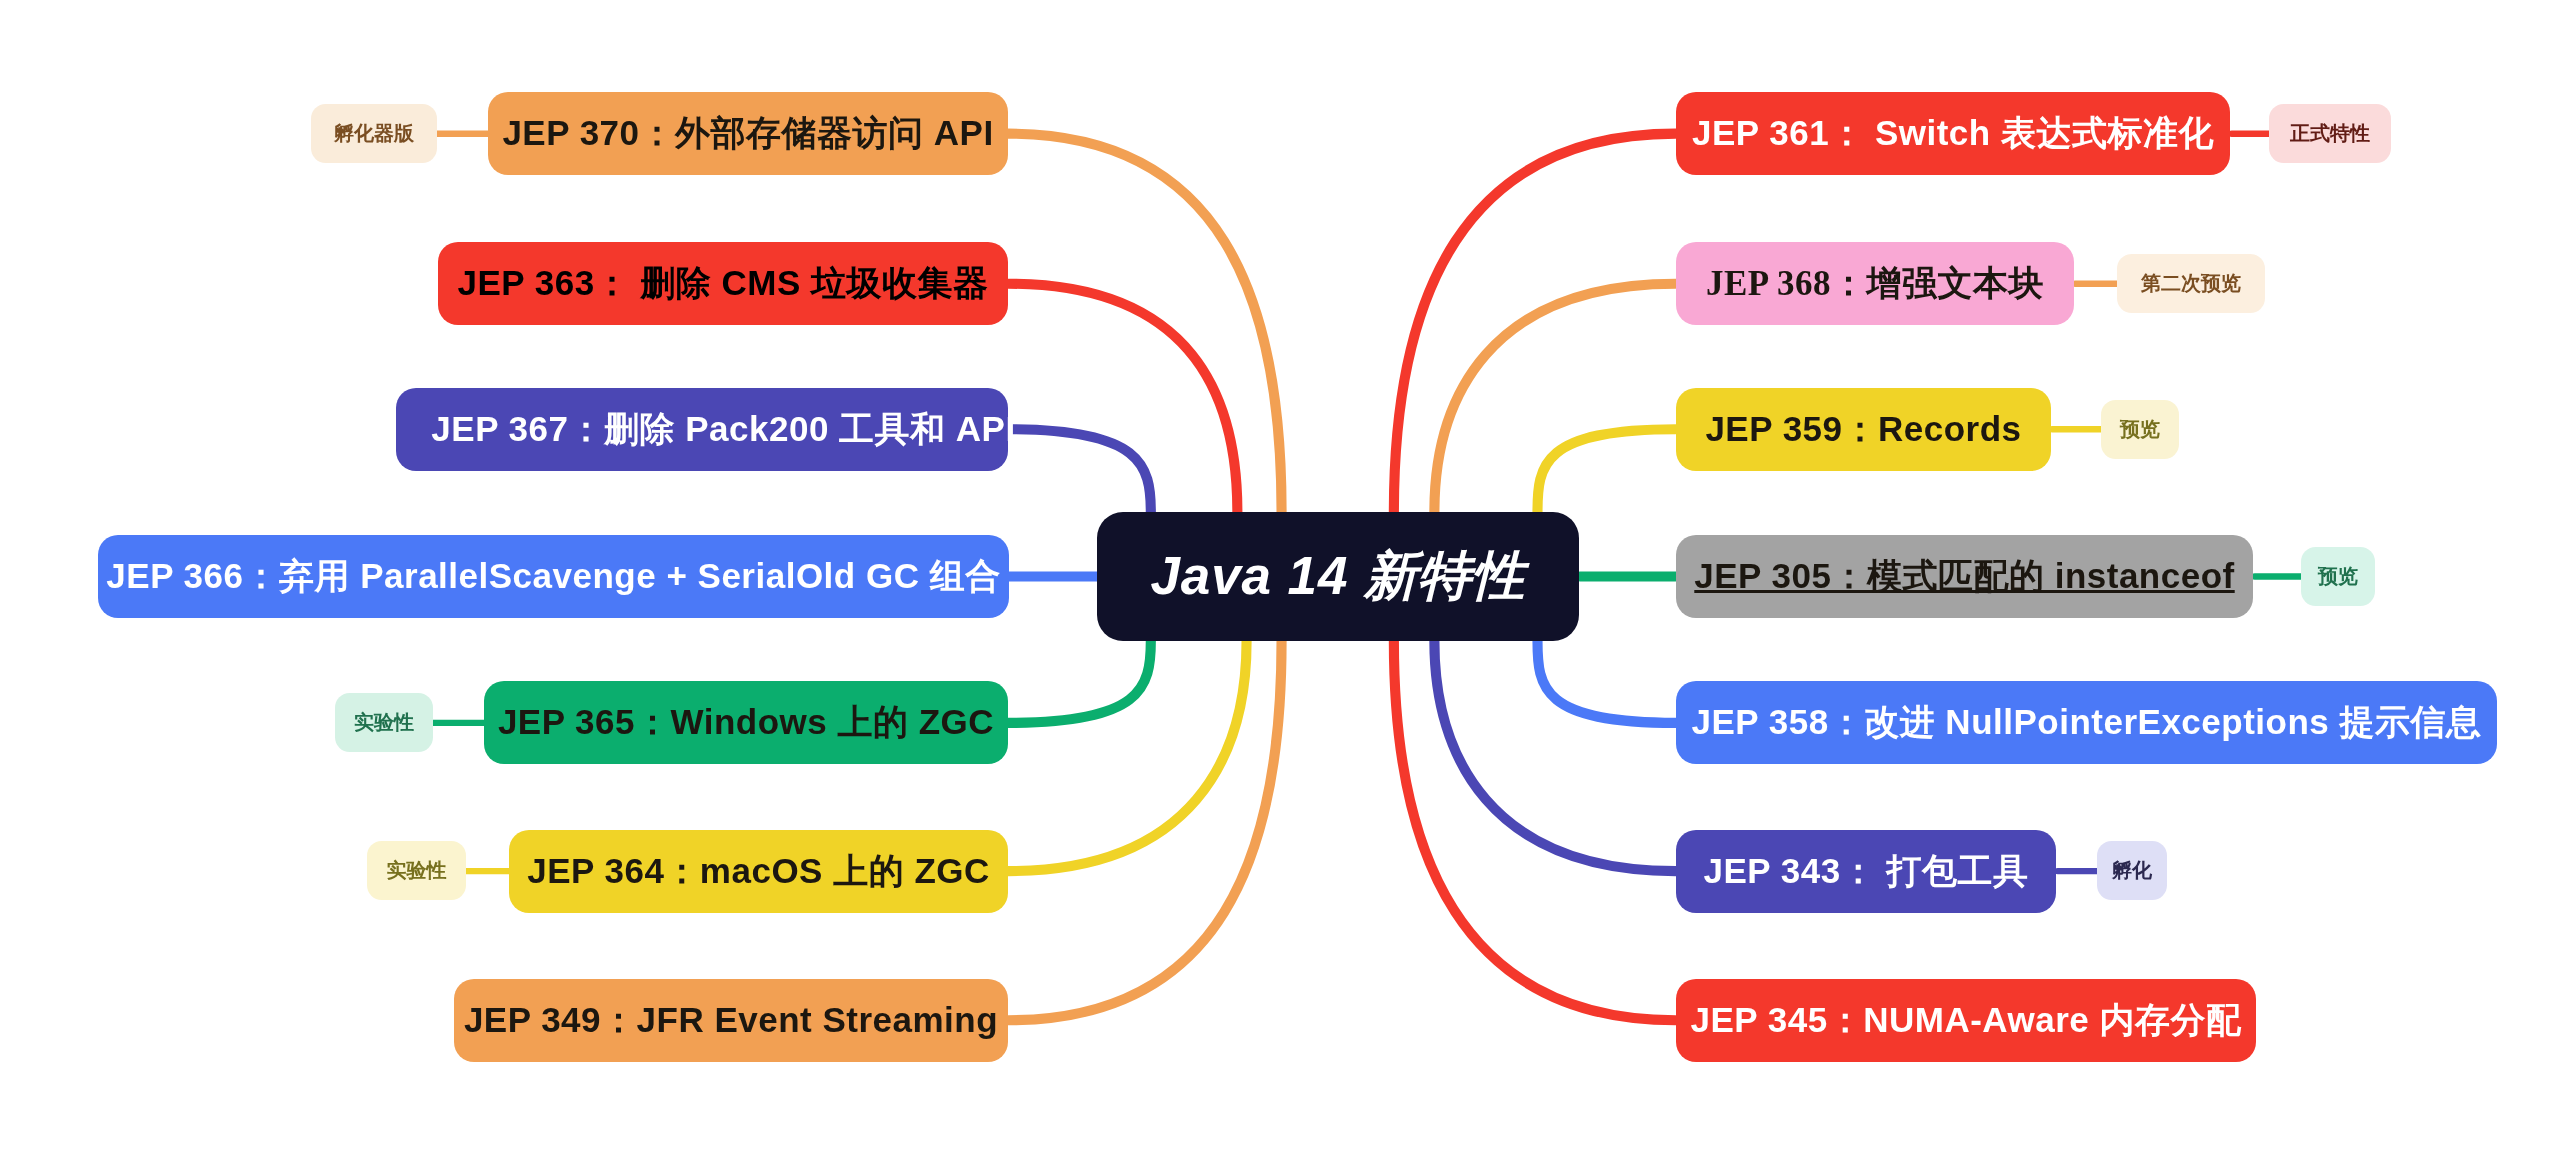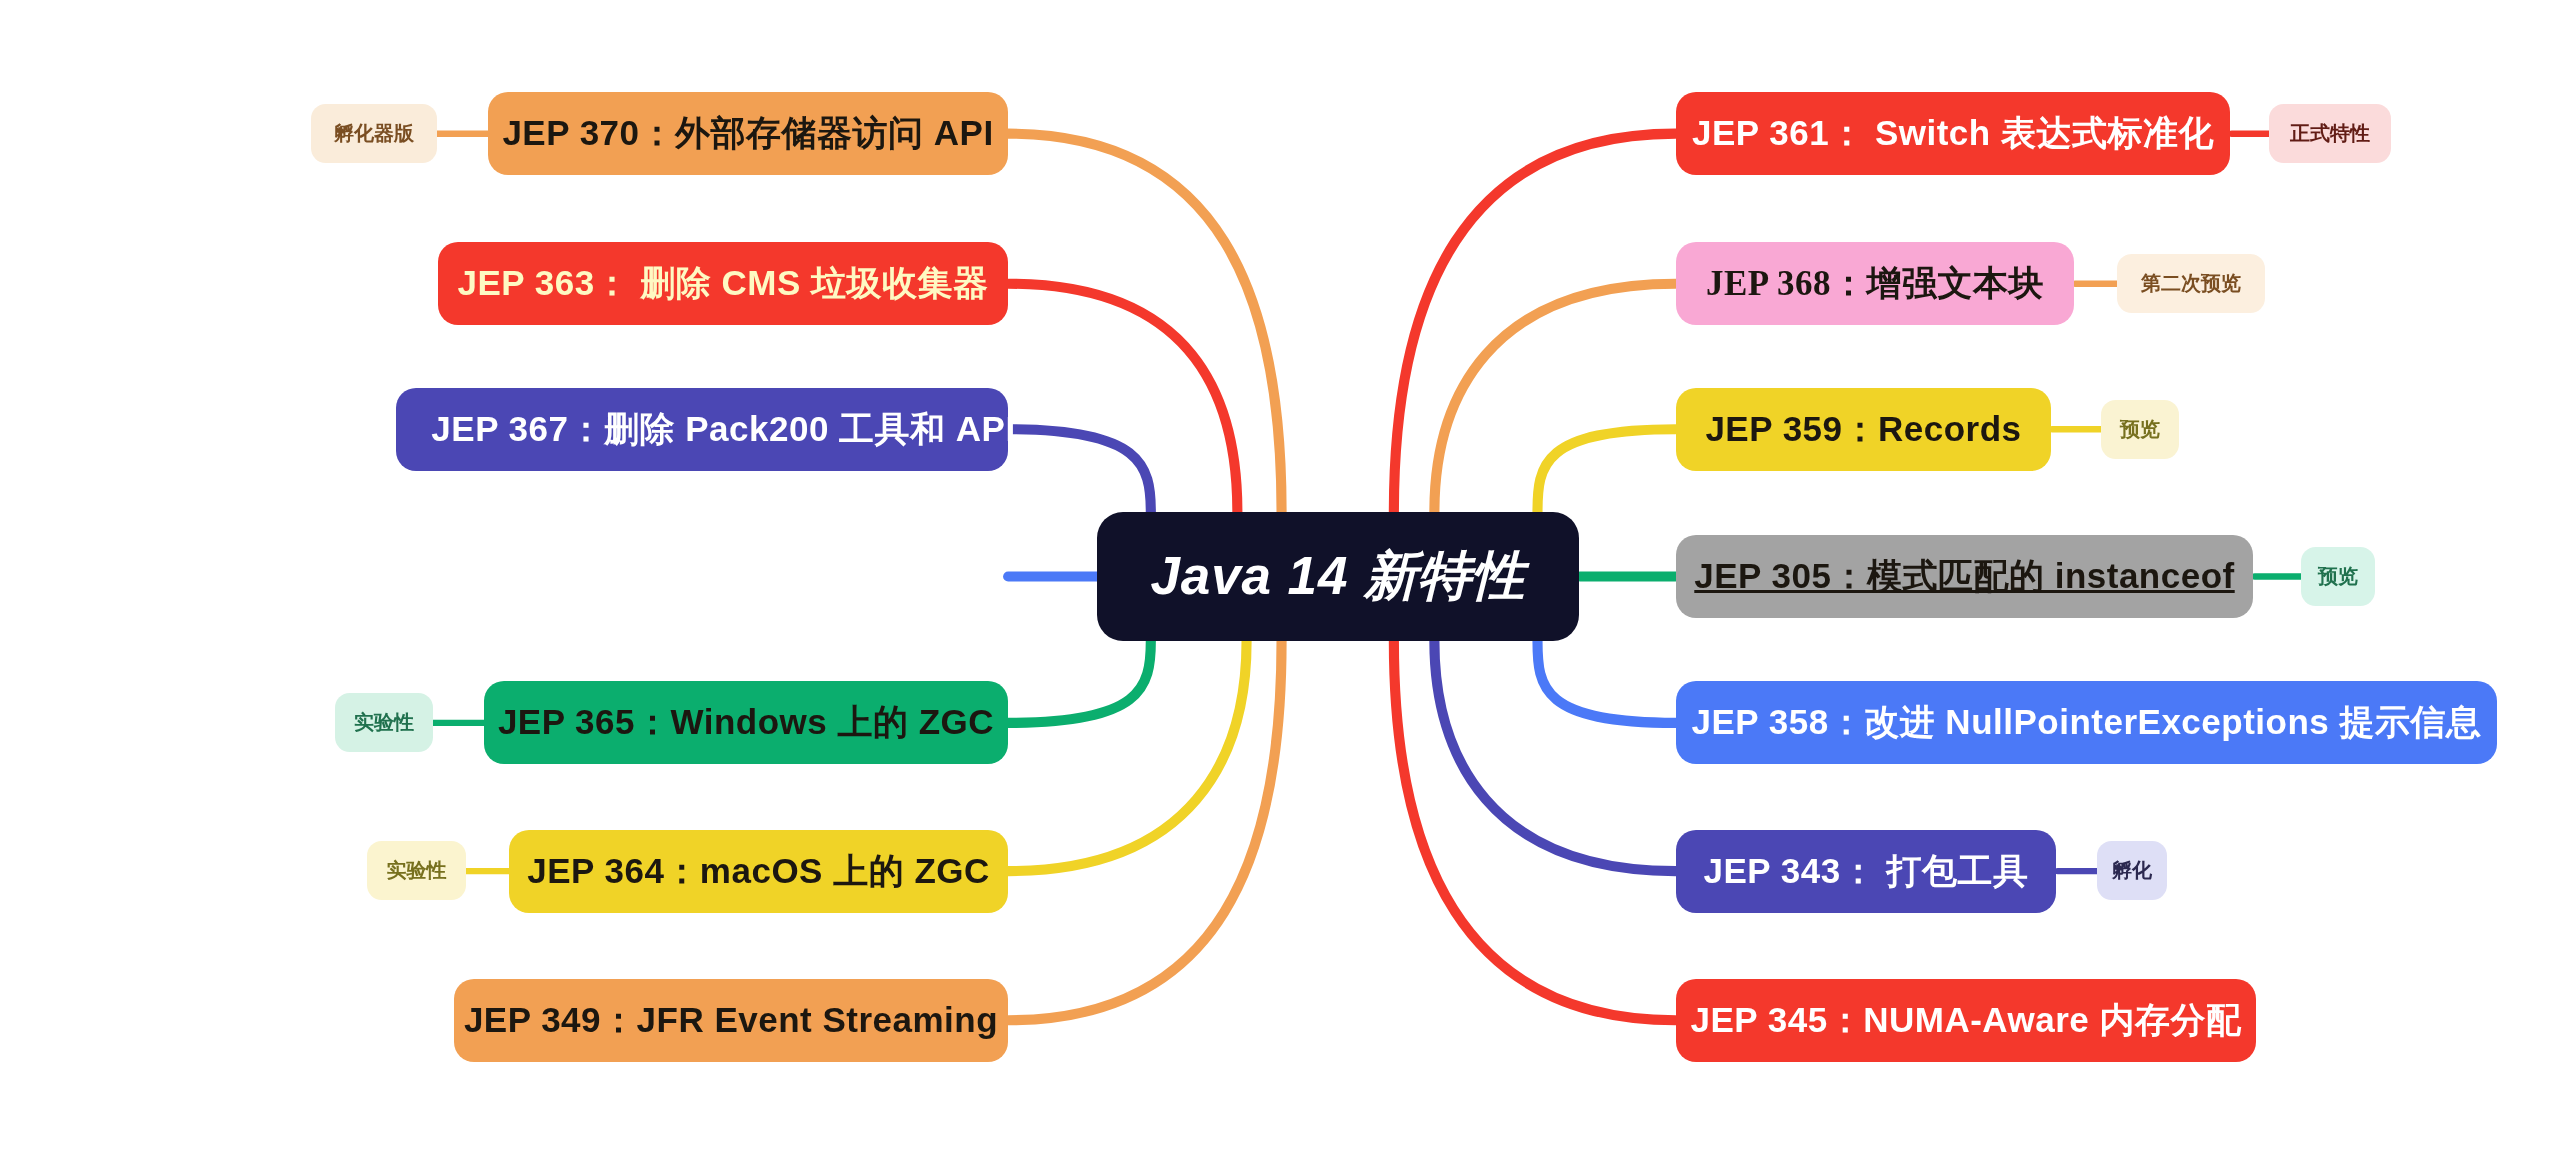--- a/index.html
+++ b/index.html
@@ -83,22 +83,23 @@
       <path d="M 2254 308 L 2299 308" stroke="#F2A053"></path>
       <path d="M 2229 466 L 2282 466" stroke="#F0D327"></path>
       <path d="M 2449 626 L 2499 626" stroke="#0BAE6E"></path>
       <path d="M 2235 946 L 2278 946" stroke="#4B47B4"></path>
     </g>
   </svg>
 
   <div class="node center" id="center" style="background: rgb(16, 17, 41); color: rgb(255, 255, 255); font-style: italic;">Java 14 新特性</div>
 
   <div class="node" id="n370" style="background: rgb(242, 160, 83); color: rgb(28, 23, 16);">JEP 370：外部存储器访问 API</div>
-  <div class="node" id="n363" style="background: rgb(244, 56, 44); color: #fef9c3;">JEP 363： 删除 CMS 垃圾收集器</div>
+  <div class="node" id="n363" style="background: rgb(244, 56, 44); color: #000000;">JEP 363： 删除 CMS 垃圾收集器</div>
   <div class="node" id="n367" style="background: rgb(75, 71, 180); color: rgb(255, 255, 255);">JEP 367：删除 Pack200 工具和 API</div>
+  <div class="node" id="n366" style="background: rgb(75, 121, 247); color: rgb(255, 255, 255);">JEP 366：弃用 ParallelScavenge + SerialOld GC 组合</div>
   <div class="node" id="n365" style="background: rgb(11, 174, 110); color: rgb(28, 23, 16);">JEP 365：Windows 上的 ZGC</div>
   <div class="node" id="n364" style="background: rgb(240, 211, 39); color: rgb(28, 23, 16);">JEP 364：macOS 上的 ZGC</div>
   <div class="node" id="n349" style="background: rgb(242, 160, 83); color: rgb(28, 23, 16);">JEP 349：JFR Event Streaming</div>
 
   <div class="node" id="n361" style="background: rgb(244, 56, 44); color: rgb(255, 255, 255);">JEP 361： Switch 表达式标准化</div>
   <div class="node" id="n368" style="background: #f9a8d4; color: rgb(28, 23, 16); font-family: Liberation Serif, serif;">JEP 368：增强文本块</div>
   <div class="node" id="n359" style="background: rgb(240, 211, 39); color: rgb(28, 23, 16);">JEP 359：Records</div>
   <div class="node" id="n305" style="background: #a3a3a3; color: rgb(28, 23, 16); text-decoration: underline;">JEP 305：模式匹配的 instanceof</div>
   <div class="node" id="n358" style="background: rgb(75, 121, 247); color: rgb(255, 255, 255);">JEP 358：改进 NullPointerExceptions 提示信息</div>
   <div class="node" id="n343" style="background: rgb(75, 71, 180); color: rgb(255, 255, 255);">JEP 343： 打包工具</div>

